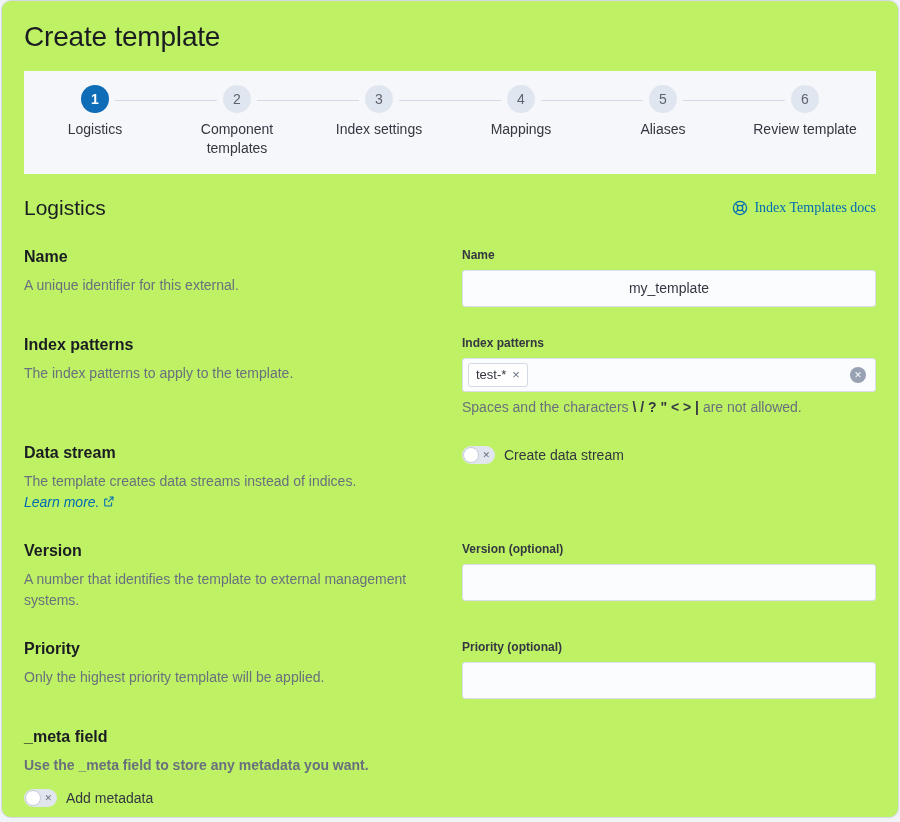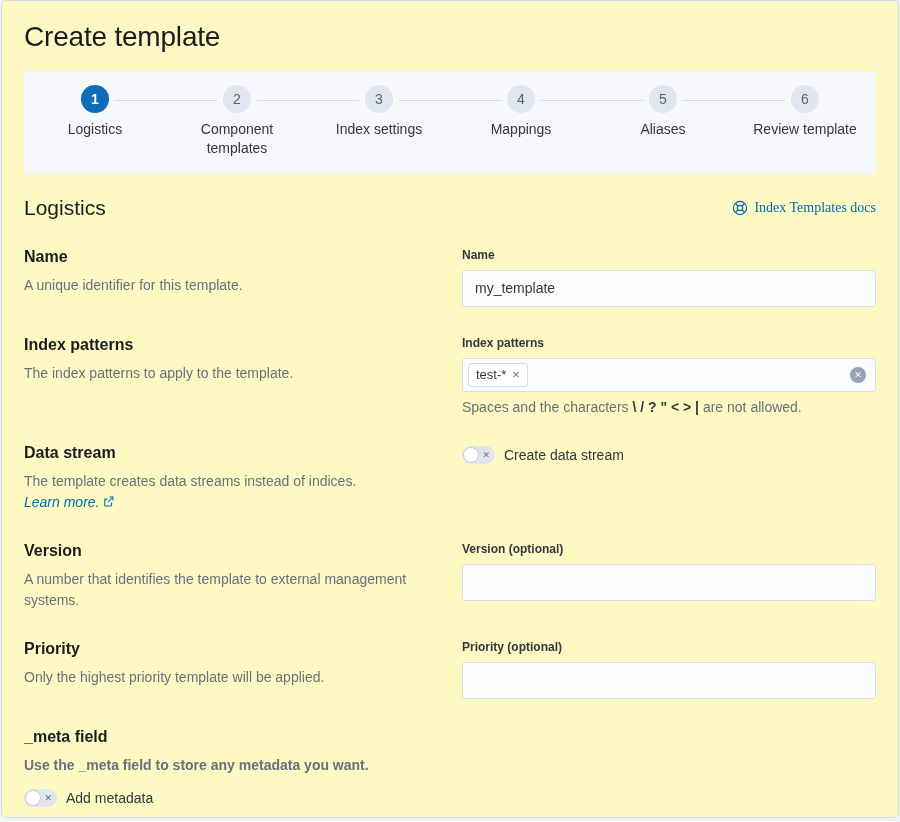--- a/index.html
+++ b/index.html
@@ -6,23 +6,23 @@
   html, body { margin: 0; padding: 0; }
   body {
     width: 900px; height: 822px;
     background: #f0f3f8;
     font-family: "Liberation Sans", "DejaVu Sans", sans-serif;
     color: #343741;
   }
   .panel {
     width: 898px; height: 818px;
     margin: 0 1px;
-    background: #fef9c3;
+    background: #bef264;
     border: 1px solid #d3dae6;
-    border-radius: 5px;
+    border-radius: 10px;
     padding: 20px 22px 14px 22px;
     overflow: hidden;
   }
   h1.page-title {
     margin: 0 0 18px 0;
     font-size: 28px;
     font-weight: 400;
     color: #1a1c21;
     letter-spacing: -0.2px;
   }
@@ -70,20 +70,21 @@
   .row-title { margin: 0 0 9px 0; font-size: 16px; font-weight: 600; color: #1a1c21; }
   .row-desc  { margin: 0; font-size: 14px; color: #69707d; line-height: 1.5; }
   .field-label { display: block; font-size: 12px; font-weight: 700; color: #343741; margin-bottom: 8px; }
   .text-input {
     width: 100%; height: 37px;
     background: #fbfcfd;
     border: 1px solid #d8deea; border-radius: 3px;
     padding: 0 12px; font-size: 14px; color: #343741;
     font-family: "Liberation Sans", "DejaVu Sans", sans-serif;
     outline: none;
+    text-align: center;
   }
   .combo {
     position: relative; width: 100%; min-height: 34px;
     background: #fbfcfd; border: 1px solid #d8deea; border-radius: 3px;
     display: flex; align-items: center; padding: 3px 34px 3px 5px;
   }
   .pill {
     display: inline-flex; align-items: center; gap: 6px;
     background: #ffffff; border: 1px solid #d3dae6; border-radius: 3px;
     padding: 2px 7px; font-size: 13px; color: #343741; line-height: 18px;
@@ -163,21 +164,21 @@
         <circle cx="8" cy="8" r="2.7" fill="none" stroke="#006BB4" stroke-width="1.2"></circle>
         <path d="M3.5 3.5 6 6 M12.5 3.5 10 6 M12.5 12.5 10 10 M3.5 12.5 6 10" stroke="#006BB4" stroke-width="1.2" fill="none"></path>
       </svg>
       <span>Index Templates docs</span>
     </a>
   </div>
 
   <div class="row">
     <div class="row-left">
       <h3 class="row-title">Name</h3>
-      <p class="row-desc">A unique identifier for this template.</p>
+      <p class="row-desc">A unique identifier for this external.</p>
     </div>
     <div class="row-right">
       <label class="field-label">Name</label>
       <input class="text-input" type="text" value="my_template" style="">
     </div>
   </div>
 
   <div class="row">
     <div class="row-left">
       <h3 class="row-title">Index patterns</h3>

